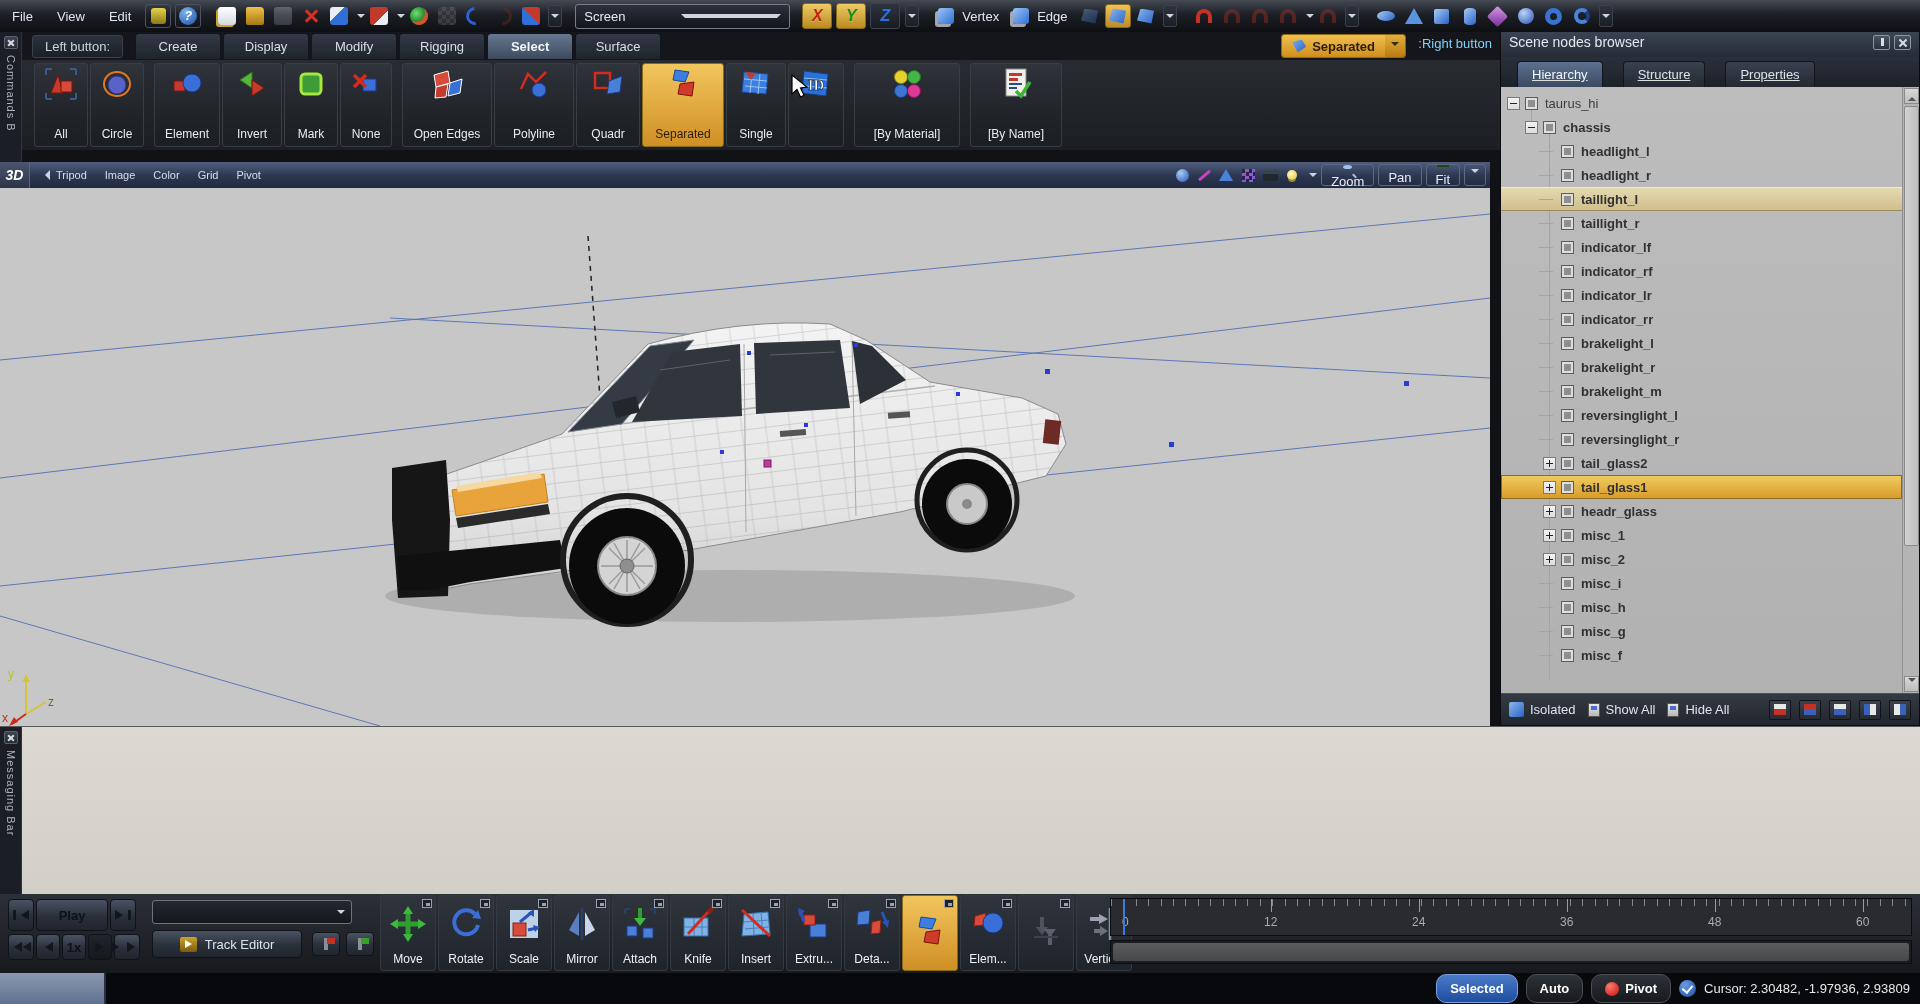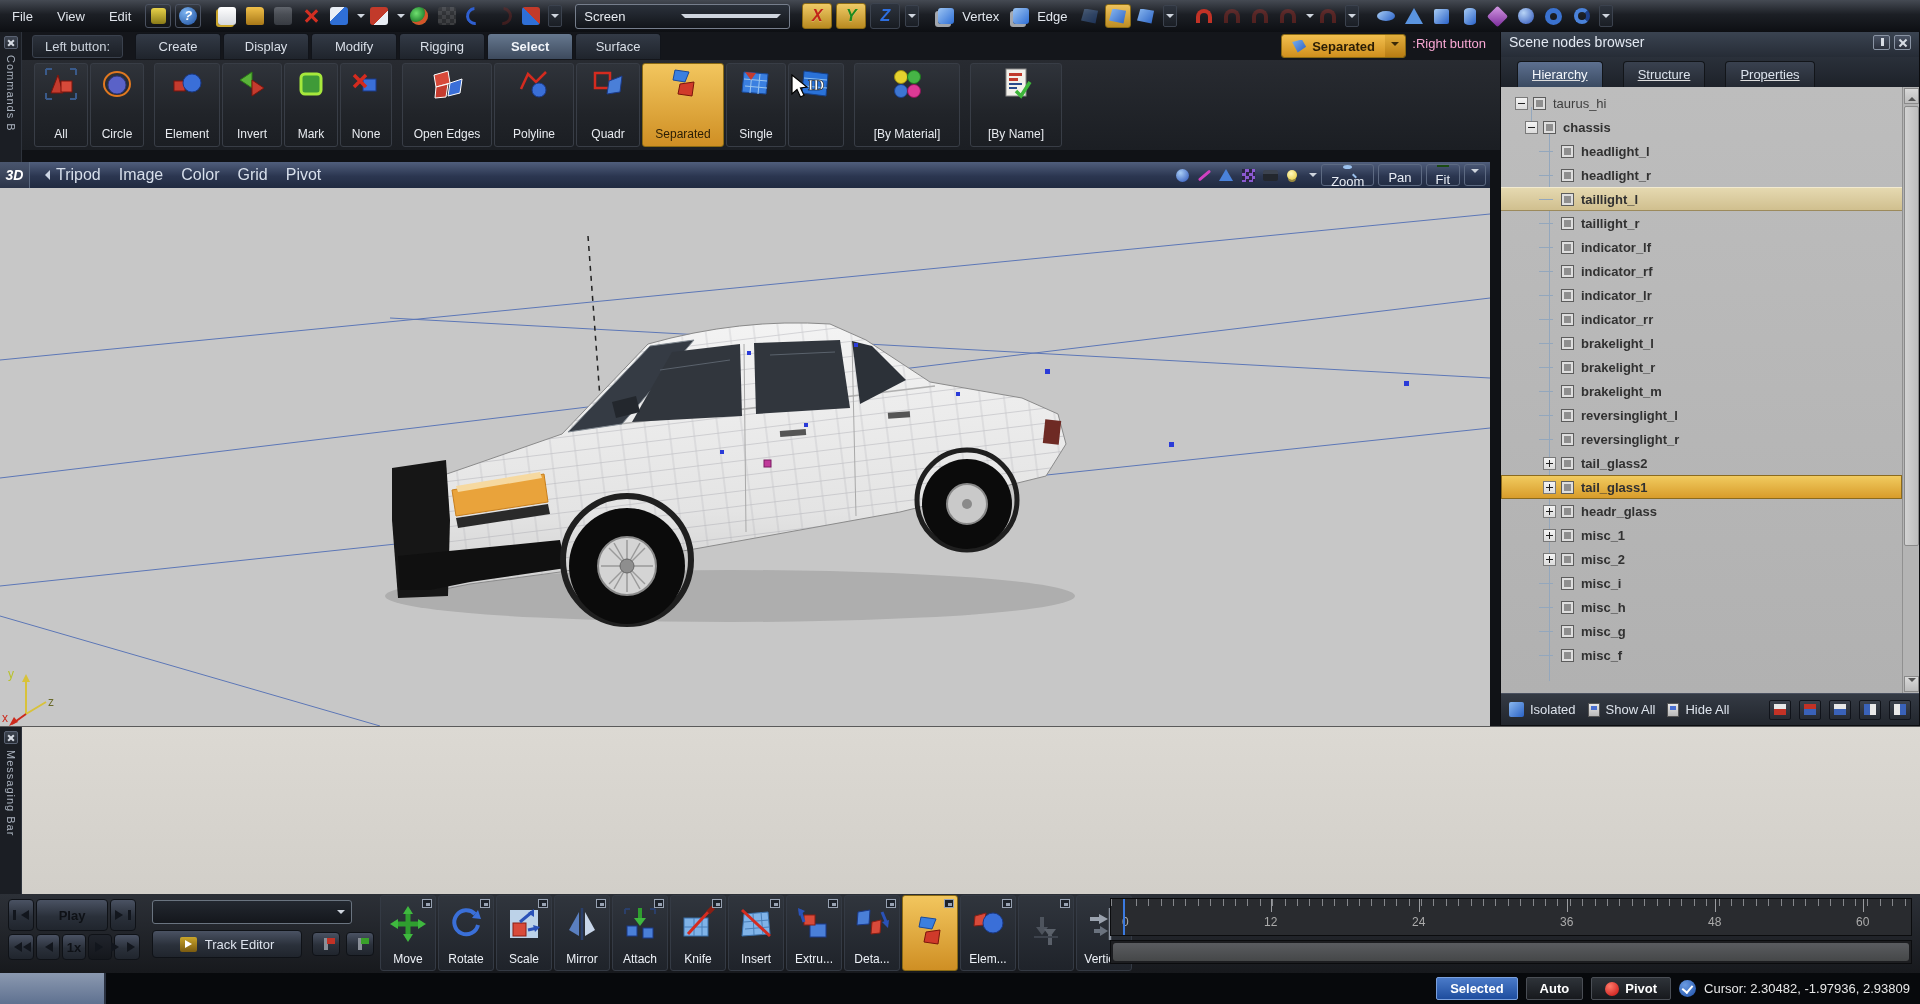--- a/index.html
+++ b/index.html
@@ -63,21 +63,21 @@
   #tabrow { position:absolute; left:0; top:32px; width:1500px; height:28px; background:#14161b; display:flex; align-items:center; z-index:10; }
   #leftbtn-label { margin-left:32px; font-size:13px; color:#cdd4de; padding:3px 12px; border:1px solid #3a4welll; border:1px solid #3a414d; border-radius:3px; background:linear-gradient(#2c323c,#1b1f26); }
   .rtab { min-width:86px; text-align:center; font-size:13px; color:#d9dfe8; padding:5px 10px 5px; margin-left:2px;
     background:linear-gradient(#333a46,#1f242c); border:1px solid #11141a; border-bottom:none; border-radius:4px 4px 0 0; }
   .rtab.active { background:linear-gradient(#66788f,#3d4a5d); color:#f2f5fa;font-weight:bold; }
   #right-mode { position:absolute; right:94px; top:2px; height:24px; display:flex; border-radius:3px; overflow:hidden; border:1px solid #8a6a14; }
   #right-mode .lbl { background:linear-gradient(#f2bf4e,#cf8f1d); color:#2a1d05; font-size:13px; font-weight:bold; display:flex; align-items:center; padding:0 10px; gap:6px; }
   #right-mode .dd { width:20px; background:linear-gradient(#e2af3e,#b87c12); display:flex; align-items:center; justify-content:center; }
   #right-mode .dd .caret{ margin:0; border-top-color:#3a2a08; }
   .sep-ic { width:14px; height:13px; background:linear-gradient(135deg,#7ab0ee,#2a5ec2); clip-path:polygon(0 20%,70% 0,100% 55%,40% 100%); box-shadow:3px 4px 0 -1px #d43a28; }
-  #right-caption { position:absolute; right:14px; top:4px; font-size:13px; color:#f9a8d4; }
+  #right-caption { position:absolute; right:8px; top:4px; font-size:13px; color:#7dd3fc; }
 
   
   #ribbon { position:absolute; left:0; top:60px; width:1500px; height:90px; background:linear-gradient(#282b31,#1b1e23); display:flex; align-items:flex-start; padding:3px 0 0 34px; z-index:5; }
   .rbtn { height:84px; margin-right:2px; border:1px solid #383d46; border-radius:3px;
     background:linear-gradient(#2f333a,#212429 60%,#1b1e23); display:flex; flex-direction:column; align-items:center; }
   .rbtn .ricon { flex:1; display:flex; align-items:flex-start; justify-content:center; }
   .rbtn .rlabel { font-size:12px; color:#e8ebf0; padding-bottom:5px; white-space:nowrap; }
   .rbtn.selected { background:linear-gradient(#f2c65e,#cf8f24); border-color:#8a6a14; }
   .rbtn.selected .rlabel { color:#2a1d05; }
   .gap8 { margin-right:10px !important; }
@@ -88,21 +88,21 @@
   .xbtn::before,.xbtn::after { content:""; position:absolute; left:5px; top:2px; width:2px; height:8px; background:#d7dce4; }
   .xbtn::before { transform:rotate(45deg); } .xbtn::after { transform:rotate(-45deg); }
   .vstrip .vtext { writing-mode:vertical-rl; font-size:11px; color:#aab2be; letter-spacing:1px; }
 
   
   #vph { position:absolute; left:0; top:162px; width:1490px; height:26px;
     background:linear-gradient(#505e7c,#2b3650 55%,#202a40); display:flex; align-items:center; z-index:6; }
   #vp-badge { width:30px; height:26px; background:linear-gradient(#4a566e,#2b3448); border-right:1px solid #5a6variable; border-right:1px solid #5a687f;
     color:#fff; font-weight:bold; font-style:italic; font-size:14px; display:flex; align-items:center; justify-content:center; }
   .vp-arrow { width:0; height:0; border:5px solid transparent; border-right-color:#cdd6e4; margin:0 6px 0 10px; }
-  .vp-item { font-size:16px; color:#d7dfeb; margin-right:18px; }
+  .vp-item { font-size:11px; color:#d7dfeb; margin-right:18px; }
   #vph-right { margin-left:auto; display:flex; align-items:center; gap:4px; padding-right:4px; }
   .vic { width:18px; height:16px; display:flex; align-items:center; justify-content:center; }
   .vic .b-sph { width:13px; height:13px; border-radius:50%; background:radial-gradient(circle at 35% 30%,#a8ccf4,#2a52b8); }
   .vic .m-line { width:15px; height:3px; background:#d040c0; transform:rotate(-40deg); border-radius:2px; }
   .vic .cone-s { width:0;height:0;border-left:7px solid transparent;border-right:7px solid transparent;border-bottom:12px solid #4a82da; }
   .vic .check-tex { width:13px; height:13px; background:repeating-conic-gradient(#8a5ad0 0 25%,#2a2440 0 50%); background-size:7px 7px; }
   .vic .clap { width:15px; height:11px; background:#23272e; border-top:4px solid #3c4350; border-radius:2px; }
   .vic .bulb { width:10px; height:10px; border-radius:50%; background:radial-gradient(circle at 40% 35%,#fff8c0,#e2c530); box-shadow:0 3px 0 -1px #9a8a40; }
   .vp-btn { height:22px; display:flex; align-items:center; gap:5px; background:linear-gradient(#3a4welll,#3a4457,#222a3a);
     border:1px solid #5d6a82; border-radius:3px; padding:0 9px; color:#e8edf5; font-size:13px;flex-direction:column; }
@@ -120,21 +120,21 @@
   .winbtn.pin::before { content:""; position:absolute; left:7px; top:2px; width:3px; height:8px; background:#d7dce4; }
   .winbtn.close::before,.winbtn.close::after { content:""; position:absolute; left:7px; top:2px; width:2px; height:10px; background:#d7dce4; }
   .winbtn.close::before{transform:rotate(45deg);} .winbtn.close::after{transform:rotate(-45deg);}
   #b-tabs { height:30px; background:linear-gradient(#2a303a,#1d2129); display:flex; align-items:flex-end; padding-left:16px; gap:20px;text-decoration:underline; }
   .btab { font-size:13px; color:#dbe2ec; padding:5px 14px; background:linear-gradient(#39414f,#242932); border:1px solid #121519; border-bottom:none; border-radius:4px 4px 0 0; }
   .btab.active { background:linear-gradient(#5d7090,#3a4welll); background:linear-gradient(#5d7090,#3a4a61); color:#f4f7fb; }
   #b-tree { flex:1; background:linear-gradient(#bdbdbd,#b1b1b1); position:relative; overflow:hidden; }
   #tree-rows { position:absolute; left:0; top:4px; right:17px; }
   .branchline { position:absolute; width:1px; background:#93a7bd; z-index:0; }
   .trow { height:24px; display:flex; align-items:center; position:relative; z-index:1; }
-  .trow.d0 { padding-left:6px;margin-left:8px; } .trow.d1 { padding-left:24px; } .trow.d2 { padding-left:42px; }
+  .trow.d0 { padding-left:6px; } .trow.d1 { padding-left:24px; } .trow.d2 { padding-left:42px; }
   .exp { width:13px; height:13px; background:linear-gradient(#f4f4f4,#dcdcdc); border:1px solid #7a7a7a; position:relative; flex:none; }
   .exp.m::before { content:""; position:absolute; left:2px; top:5px; width:7px; height:1px; background:#222; }
   .exp.p::before { content:""; position:absolute; left:2px; top:5px; width:7px; height:1px; background:#222; }
   .exp.p::after  { content:""; position:absolute; left:5px; top:2px; width:1px; height:7px; background:#222; }
   .exp.none { background:none; border:none; }
   .exp.none::before { content:""; position:absolute; left:-4px; top:6px; width:14px; height:1px; background:#93a7bd; }
   .cb { width:13px; height:13px; background:#dedede; border:1px solid #5c5c5c; margin-left:5px; position:relative; flex:none; }
   .cb::after { content:""; position:absolute; left:2px; top:2px; width:7px; height:7px; background:#8f8f8f; }
   .tlabel { font-size:13px; font-weight:bold; color:#313131; margin-left:7px; white-space:nowrap; }
   .trow.d0 .tlabel { font-weight:normal; color:#3e3e3e; }
@@ -202,21 +202,21 @@
   .majortick { position:absolute; top:0; width:1px; height:13px; background:#9a9ca0; }
   .ticklabel { position:absolute; top:16px; font-size:12px; color:#ababab; transform:translateX(-3px); }
   #playhead { position:absolute; left:12px; top:0; width:2px; height:36px; background:#3b7ae0; }
   #tl-scroll { position:absolute; left:1110px; top:46px; width:802px; height:24px; background:#1c1d20; border:1px solid #0b0c0e; }
   #tl-thumb { position:absolute; left:2px; top:2px; right:2px; bottom:2px; background:linear-gradient(#5a5c60,#454站748,#454748); background:linear-gradient(#5a5c60,#454748); border-radius:3px; }
 
   
   #statusbar { position:absolute; left:0; top:973px; width:1920px; height:31px; background:#07090c; z-index:9; }
   #corner-box { position:absolute; left:0; top:0; width:106px; height:31px; background:linear-gradient(#8b99b0,#5f7190); border-right:2px solid #2a3140; }
   #status-right { position:absolute; right:10px; top:4px; height:23px; display:flex; align-items:center; gap:8px; }
-  .sbtn { height:23px; display:flex; align-items:center; gap:6px; padding:0 13px; border-radius:2px; font-size:13px; font-weight:bold; color:#fff; }
+  .sbtn { height:29px; display:flex; align-items:center; gap:6px; padding:0 13px; border-radius:10px; font-size:13px; font-weight:bold; color:#fff; }
   .sbtn.blue { background:linear-gradient(#4a7ac8,#1e4d9e); border:1px solid #7aa0dd; }
   .sbtn.dark { background:linear-gradient(#2e3339,#17191d); border:1px solid #4a4e55; }
   .reddot { width:14px; height:14px; border-radius:50%; background:radial-gradient(circle at 35% 30%,#ff7a6a,#c40f0f); }
   .chkic { width:17px; height:17px; border-radius:50%; background:radial-gradient(circle at 35% 30%,#6a9ae0,#1d4fa8); position:relative; }
   .chkic::after { content:""; position:absolute; left:5px; top:3px; width:5px; height:8px; border:2px solid #fff; border-top:none; border-left:none; transform:rotate(40deg); }
   #cursor-text { font-size:13px; color:#e8e8e8; }
 
   
   #mcursor { position:absolute; left:791px; top:74px; z-index:60; }
 </style>

